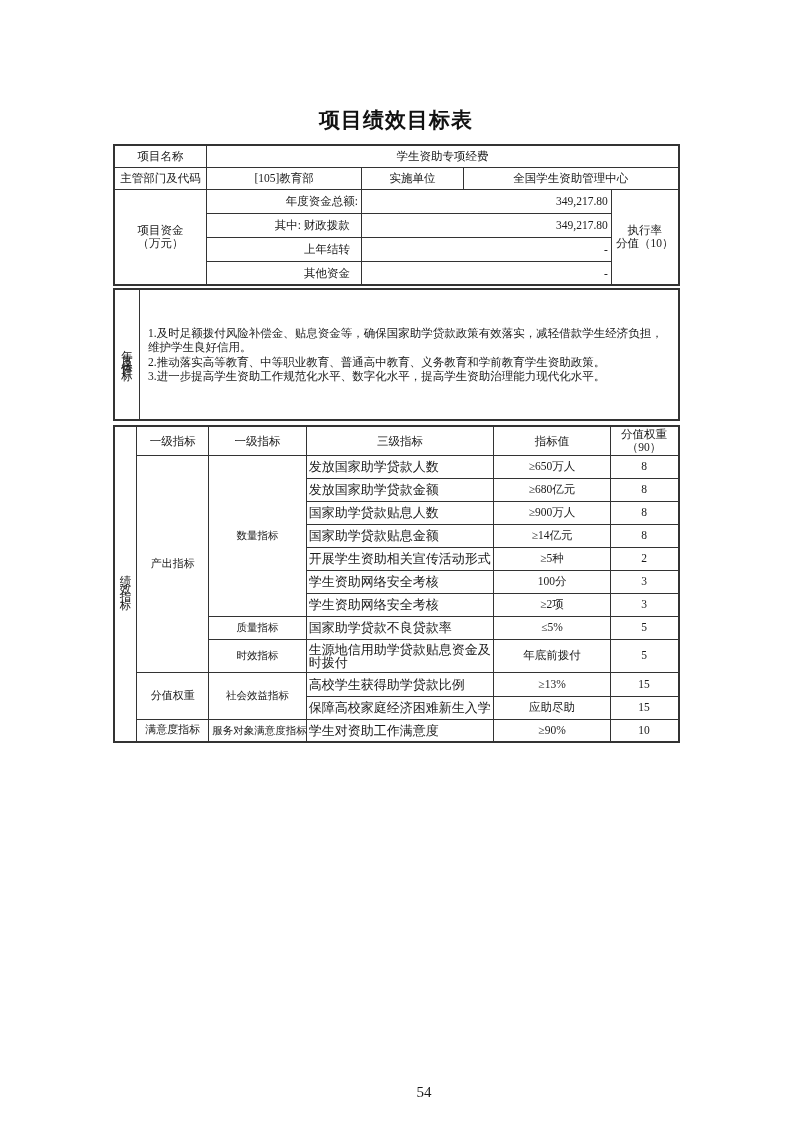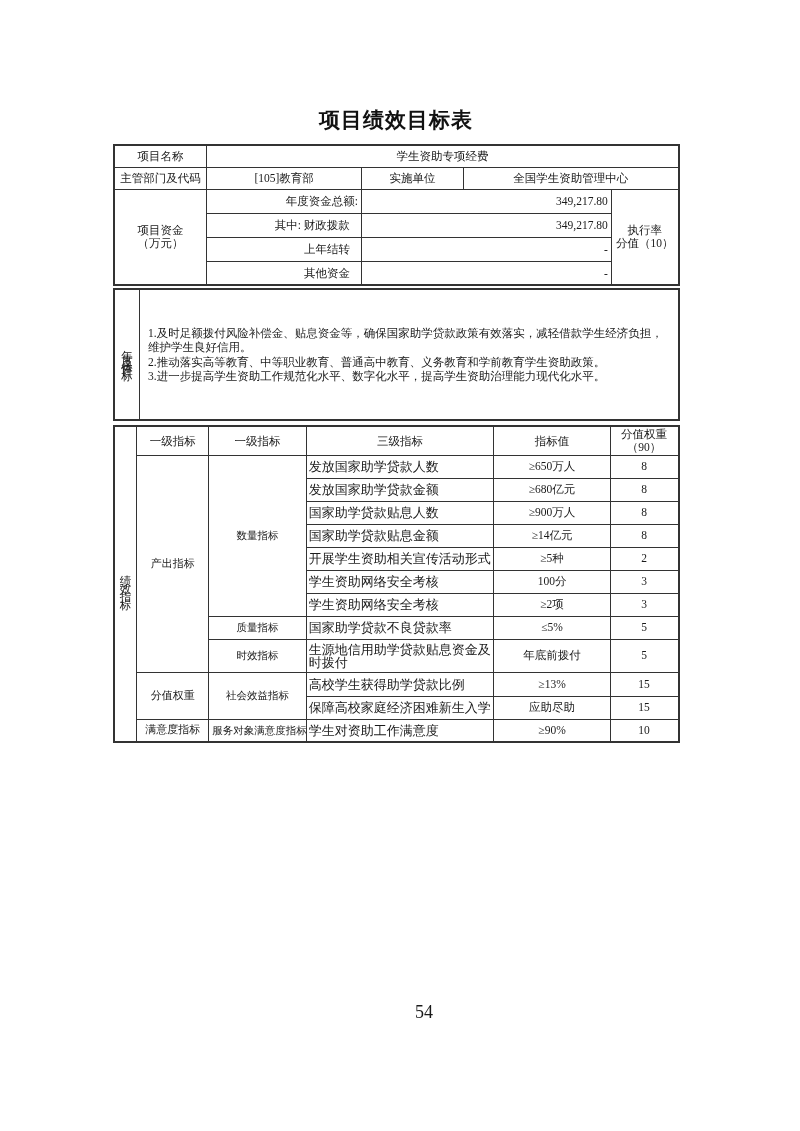--- a/index.html
+++ b/index.html
@@ -78,24 +78,24 @@
     line-height: 14.5px;
   }
   .goal-content div { margin: 0; }
 
   .l1cell { text-align: center; font-size: 11px; }
   .l2cell { text-align: center; font-size: 10.5px; white-space: nowrap; font-family: Liberation Serif, serif; }
   .l3cell { text-align: left; font-size: 13px; padding: 1px 2px; line-height: 13px; }
 
   .page-num {
     position: absolute;
-    top: 1002px;
+    top: 1084px;
     left: 424px;
     transform: translateX(-50%);
-    font-size: 18px;
+    font-size: 15px;
   }
 </style>
 </head>
 <body>
 
 <div class="page">
 
   <div class="title">项目绩效目标表</div>
 
   <table class="t1">

